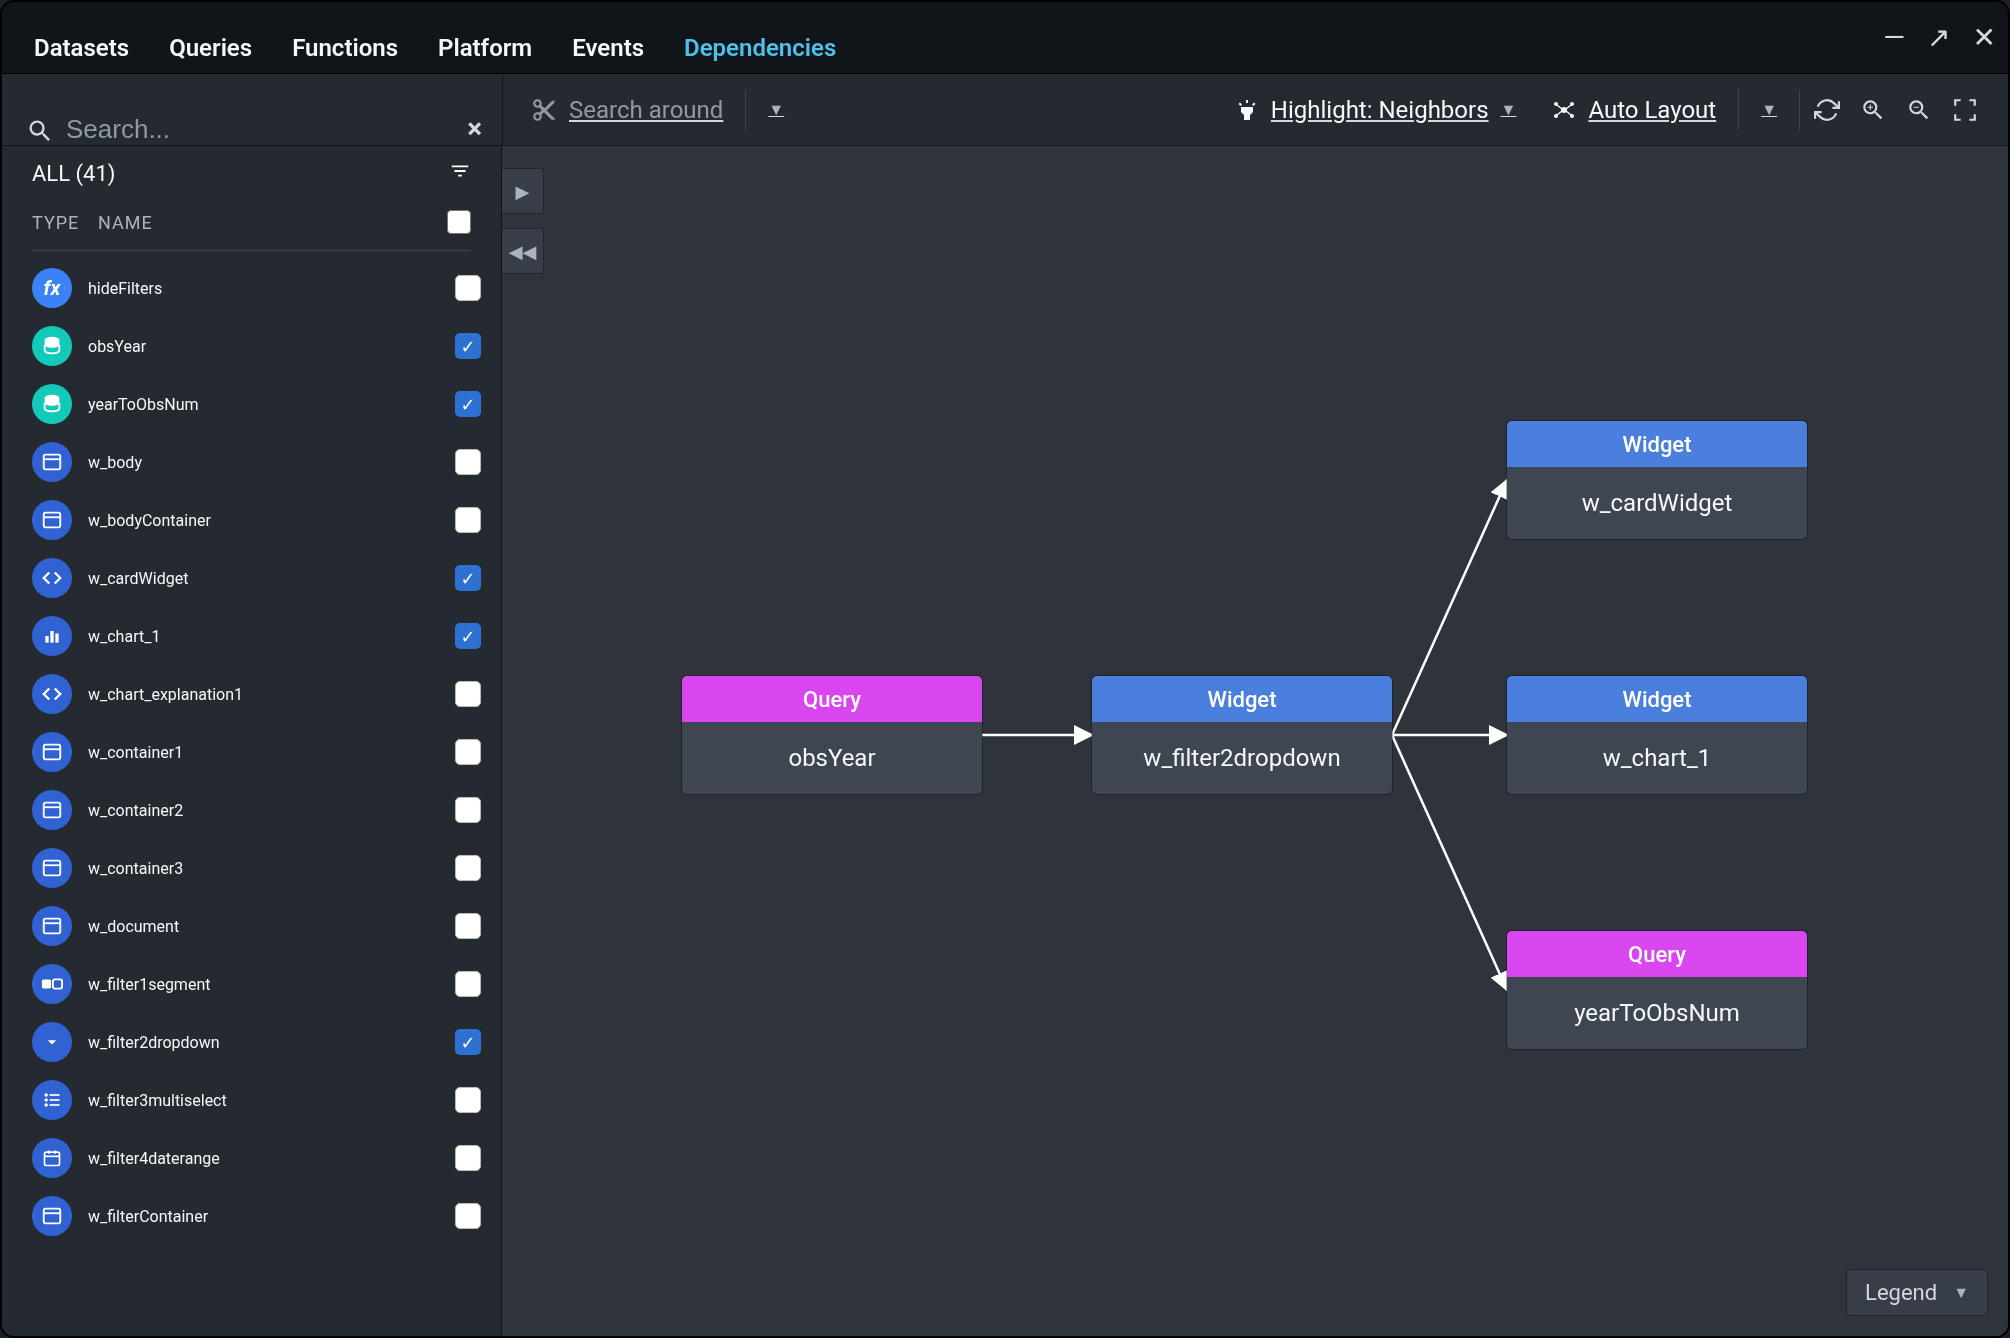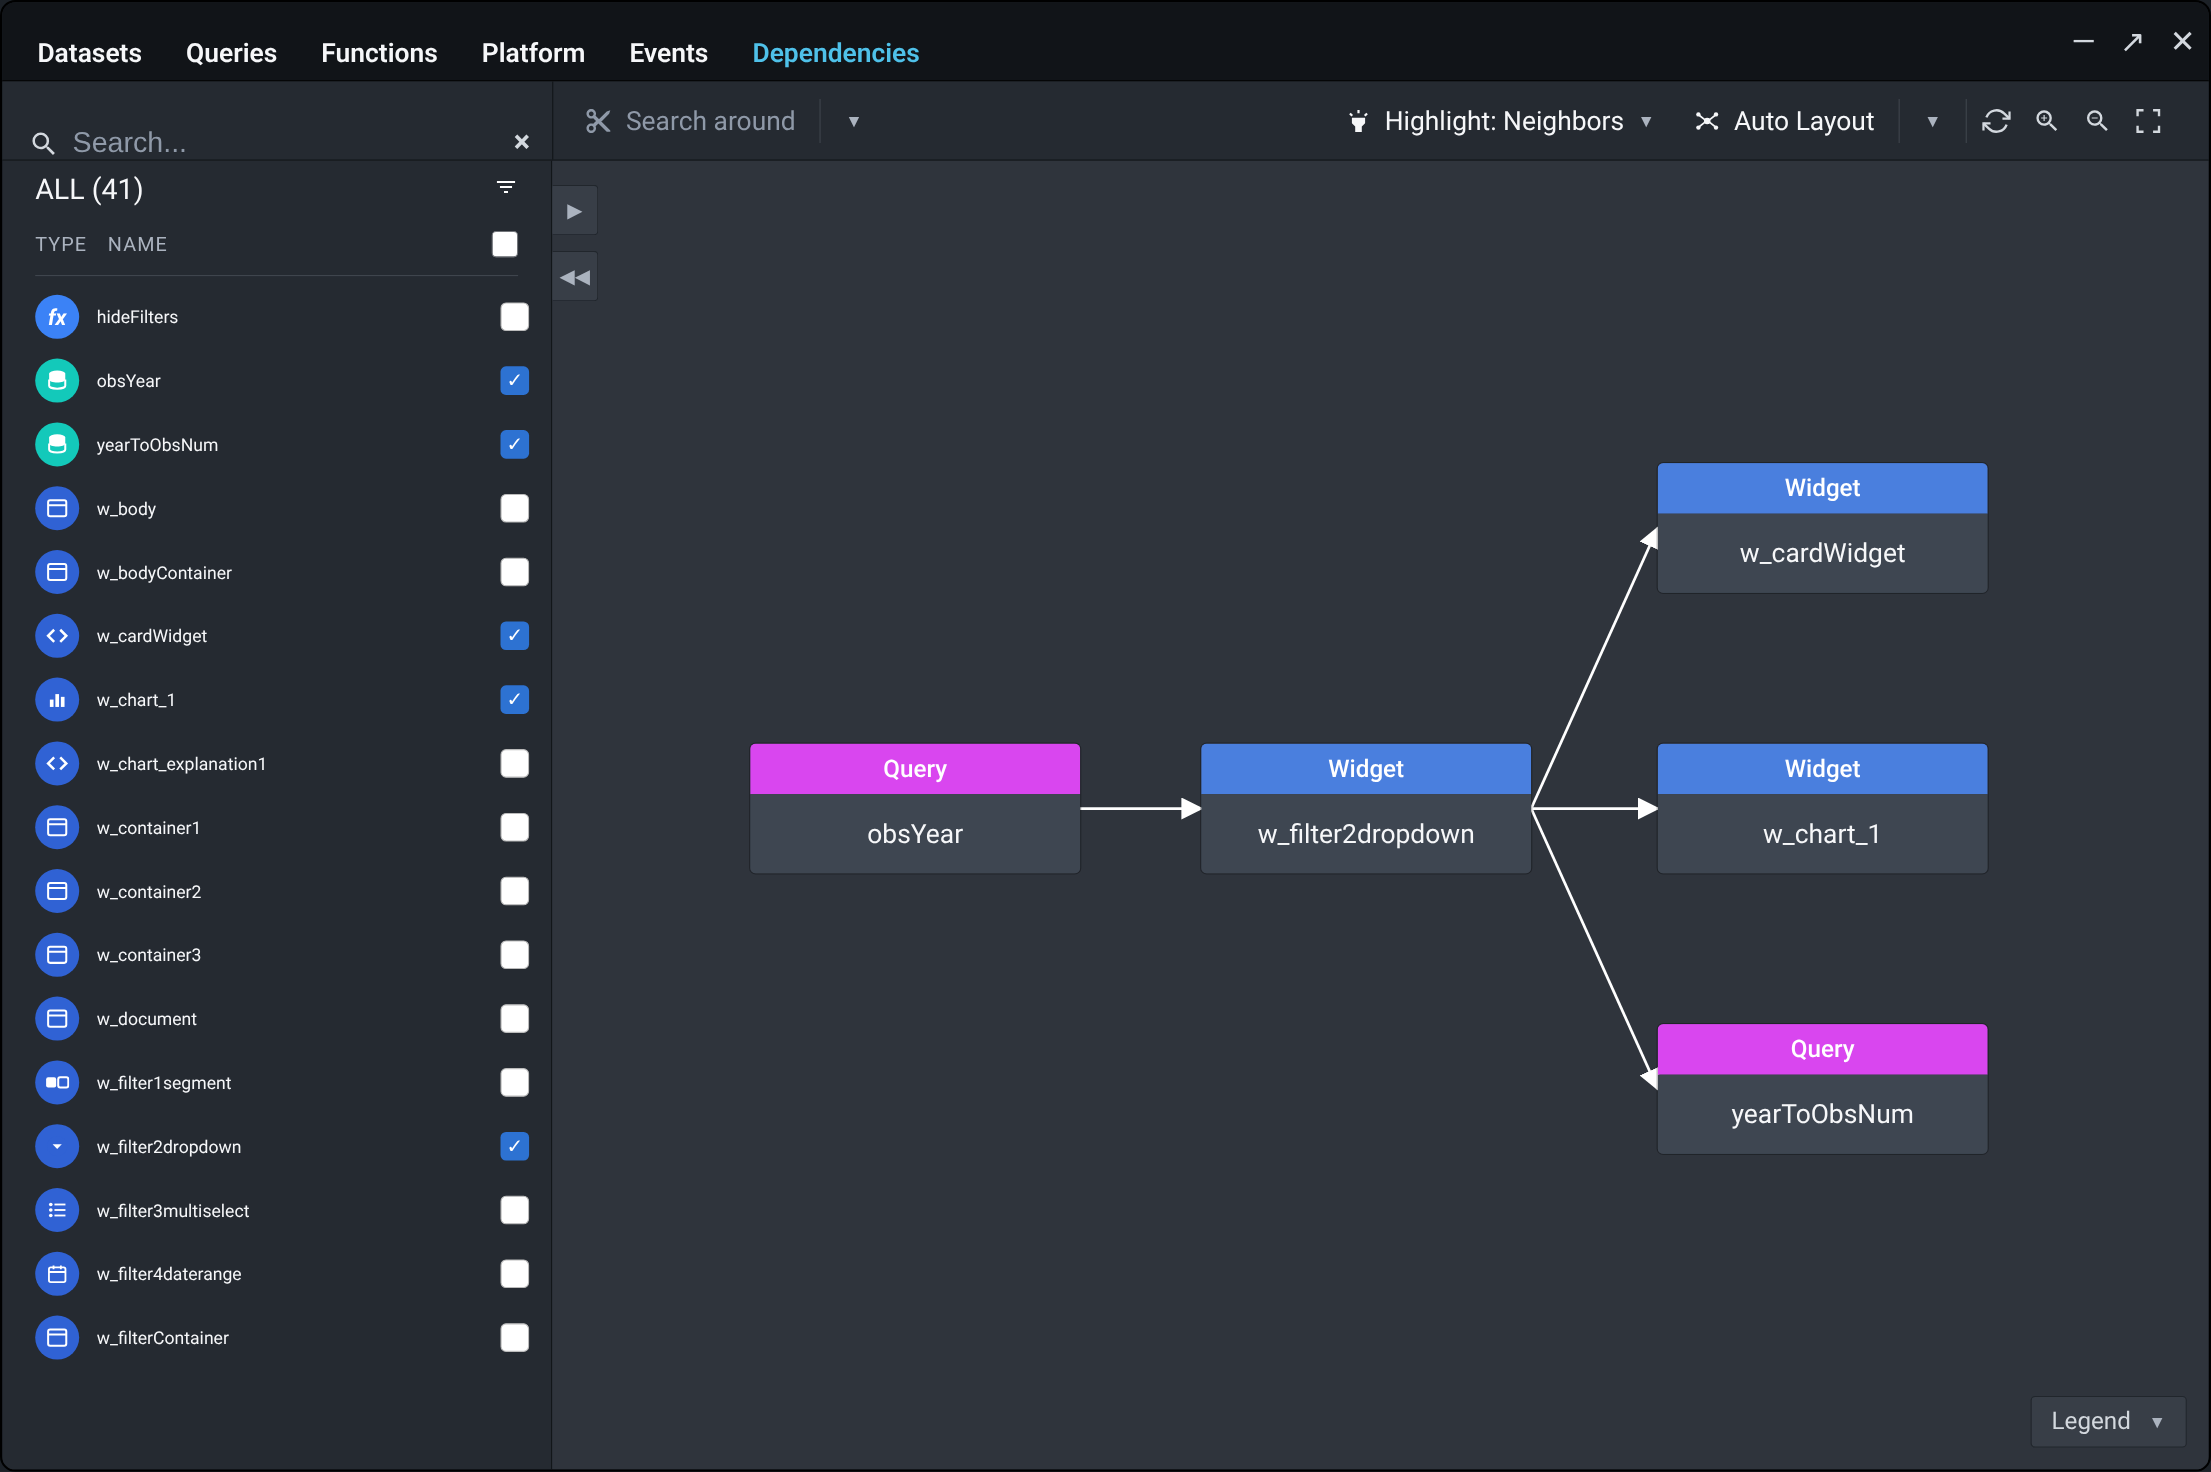--- a/index.html
+++ b/index.html
@@ -81,22 +81,23 @@
   outline: none;
 }
 .search-input::placeholder { color: #8f99a8; }
 .clear-icon { color: #d3d8de; font-size: 28px; font-weight: bold; cursor: pointer; }
 
 .toolbar-right {
   flex: 1;
   display: flex;
   align-items: center;
   height: 100%;
-  padding: 0 32px 0 10px;
+  padding: 0 20px 0 10px;
   border-left: 1px solid #111418;
+  text-decoration: underline;
 }
 .tb-group {
   display: flex;
   align-items: center;
   height: 48px;
   padding: 0 18px;
   gap: 12px;
   color: #8f99a8;
   font-size: 24px;
 }
@@ -122,21 +123,21 @@
   display: flex;
   flex-direction: column;
   position: relative;
 }
 .sidebar-header {
   height: 54px;
   display: flex;
   align-items: center;
   padding: 0 30px;
   color: #f6f7f9;
-  font-size: 26px;
+  font-size: 22px;
 }
 .sidebar-header .funnel {
   margin-left: auto;
   color: #fff;
 }
 .sidebar-columns {
   display: flex;
   align-items: center;
   padding: 10px 30px 16px 30px;
   font-size: 18px;

